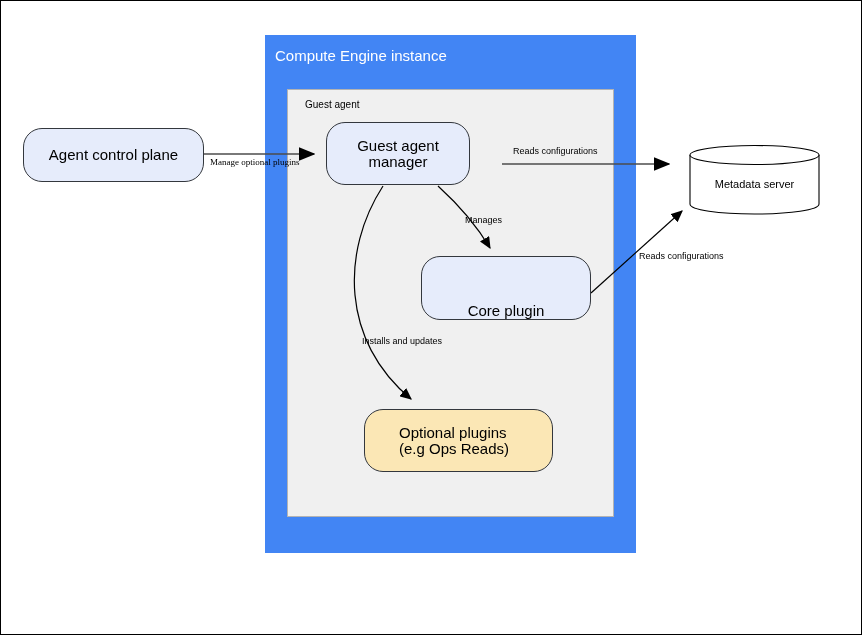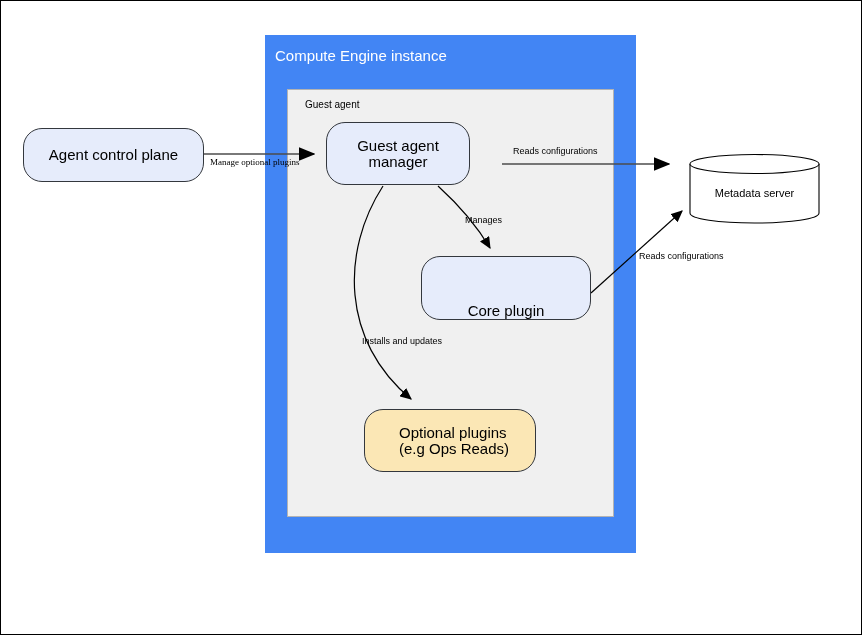--- a/index.html
+++ b/index.html
@@ -98,34 +98,34 @@
   #core-plugin {
     left: 420px;
     top: 255px;
     width: 170px;
     height: 64px;
     justify-content: flex-end;
   }
   #optional-plugins {
     left: 363px;
     top: 408px;
-    width: 172px;
+    width: 189px;
     height: 63px;
     align-items: flex-start;
     padding-left: 34px;
   }
   #optional-plugins .line {
     display: block;
     text-align: left;
     white-space: nowrap;
   }
   
   #metadata-server {
     left: 688px;
-    top: 152px;
+    top: 143px;
     width: 131px;
     height: 71px;
   }
   #metadata-server .cyl-label {
     position: relative;
     z-index: 2;
     font-size: 11px;
     color: #000000;
     margin-top: 8px;
   }

